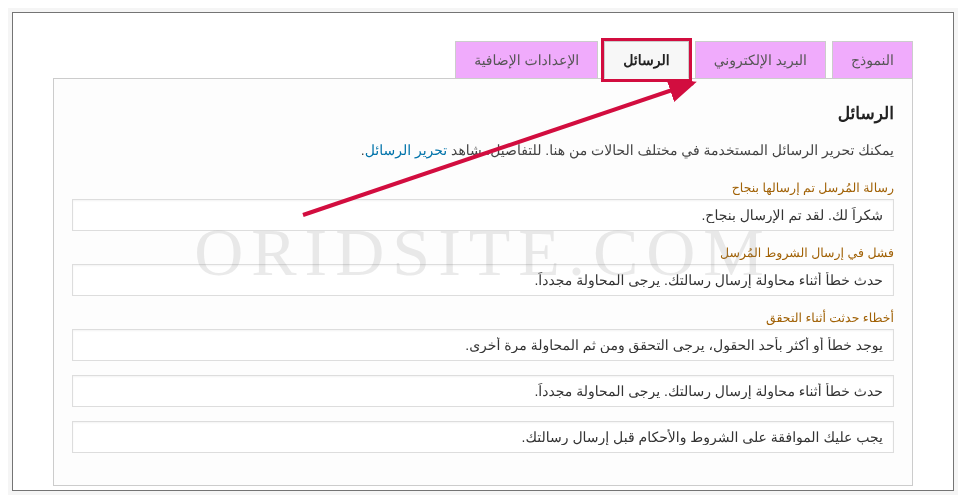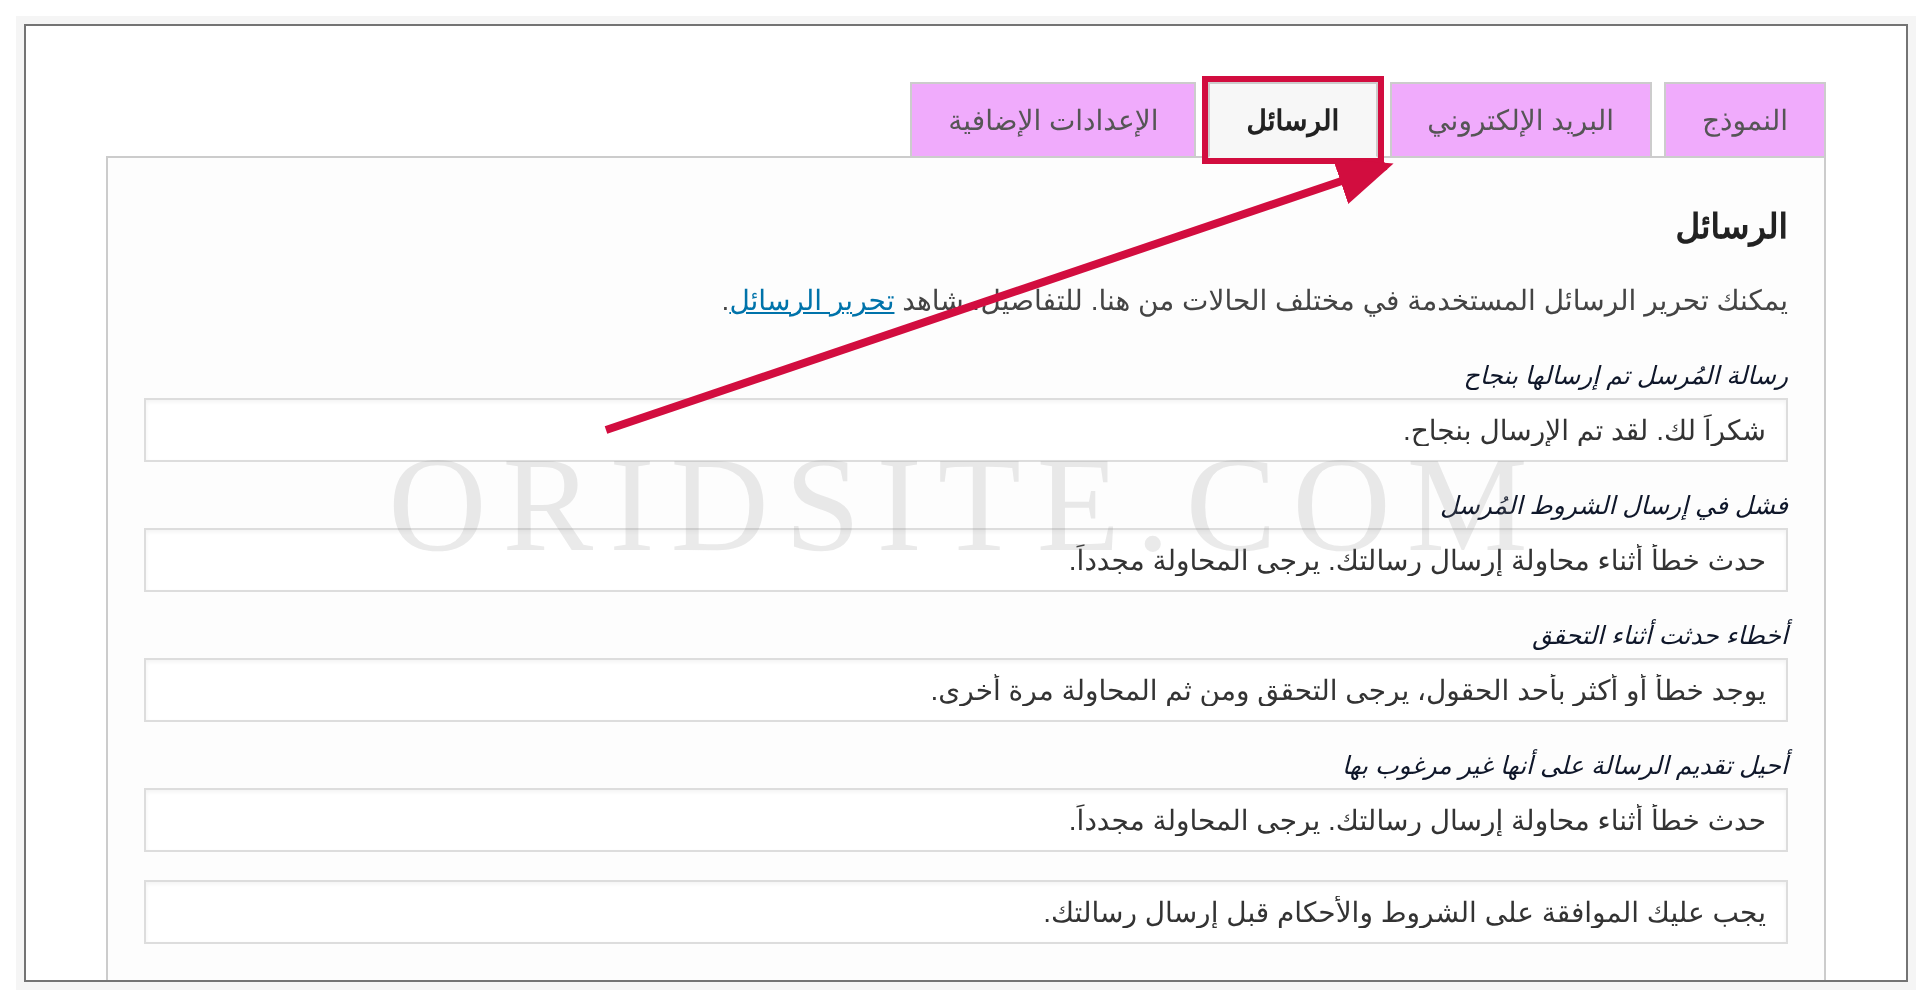--- a/index.html
+++ b/index.html
@@ -67,28 +67,26 @@
   color: #222;
   margin-bottom: 18px;
 }
 .panel-desc {
   font-size: 14px;
   color: #444;
   margin-bottom: 22px;
 }
 .panel-desc a {
   color: #0073aa;
-  text-decoration: underline;
   cursor: pointer;
 }
 .field-group { margin-bottom: 14px; }
 .field-label {
   font-size: 12.5px;
-  color: #0f172a;
-  font-style: italic;
+  color: #a16207;
   margin-bottom: 4px;
   display: block;
 }
 .field-input {
   width: 100%;
   padding: 7px 10px;
   font-size: 14px;
   font-family: inherit;
   color: #333;
   border: 1px solid #ddd;
@@ -150,21 +148,20 @@
         <label class="field-label">فشل في إرسال الشروط المُرسل</label>
         <input type="text" class="field-input" value="حدث خطأ أثناء محاولة إرسال رسالتك. يرجى المحاولة مجدداً." style="">
       </div>
 
       <div class="field-group">
         <label class="field-label">أخطاء حدثت أثناء التحقق</label>
         <input type="text" class="field-input" value="يوجد خطأ أو أكثر بأحد الحقول، يرجى التحقق ومن ثم المحاولة مرة أخرى." style="">
       </div>
 
       <div class="field-group">
-        <label class="field-label">أحيل تقديم الرسالة على أنها غير مرغوب بها</label>
         <input type="text" class="field-input" value="حدث خطأ أثناء محاولة إرسال رسالتك. يرجى المحاولة مجدداً." style="">
       </div>
 
       <div class="field-group">
         <input type="text" class="field-input" value="يجب عليك الموافقة على الشروط والأحكام قبل إرسال رسالتك." style="">
       </div>
 
     </div>
   </div>
 

